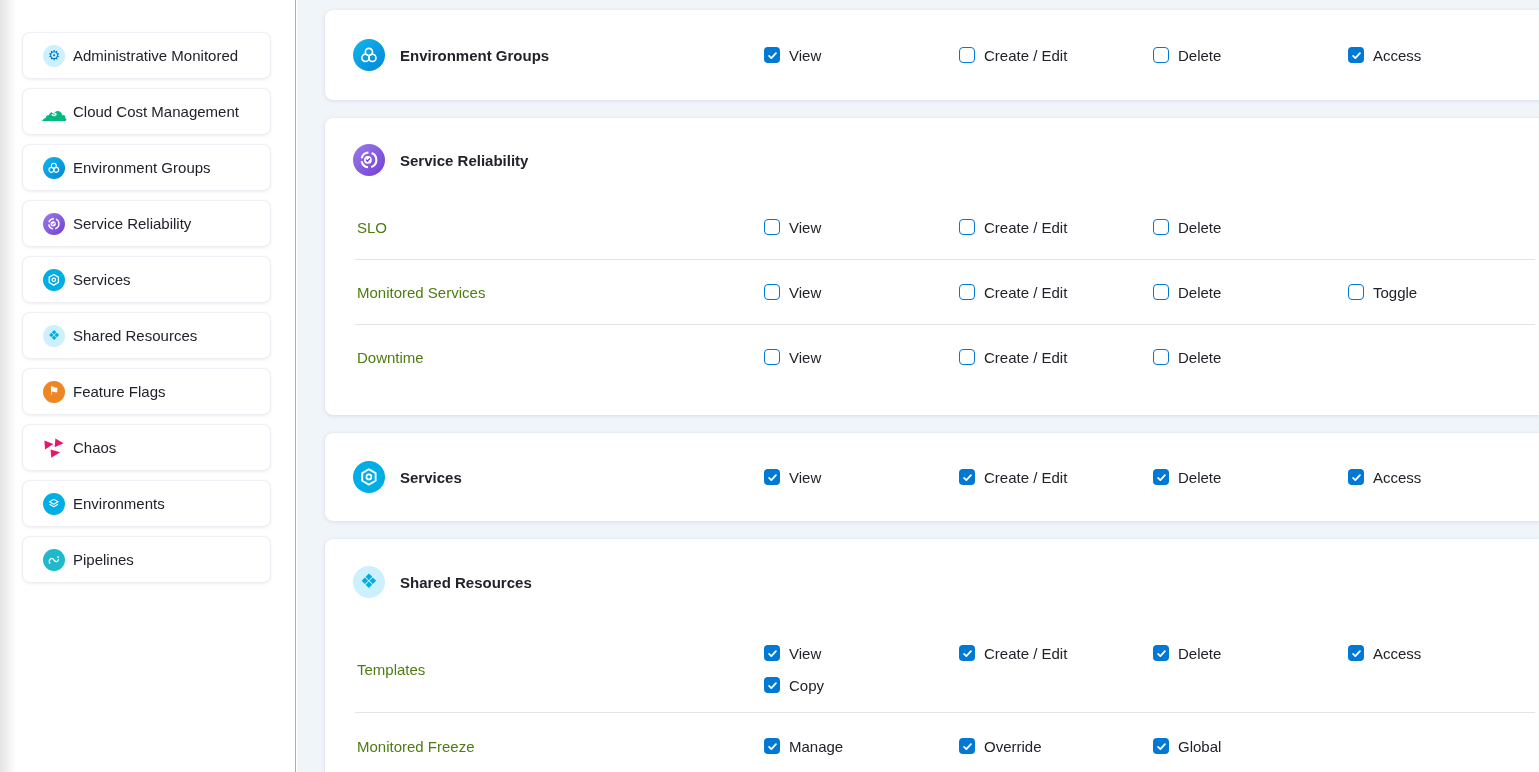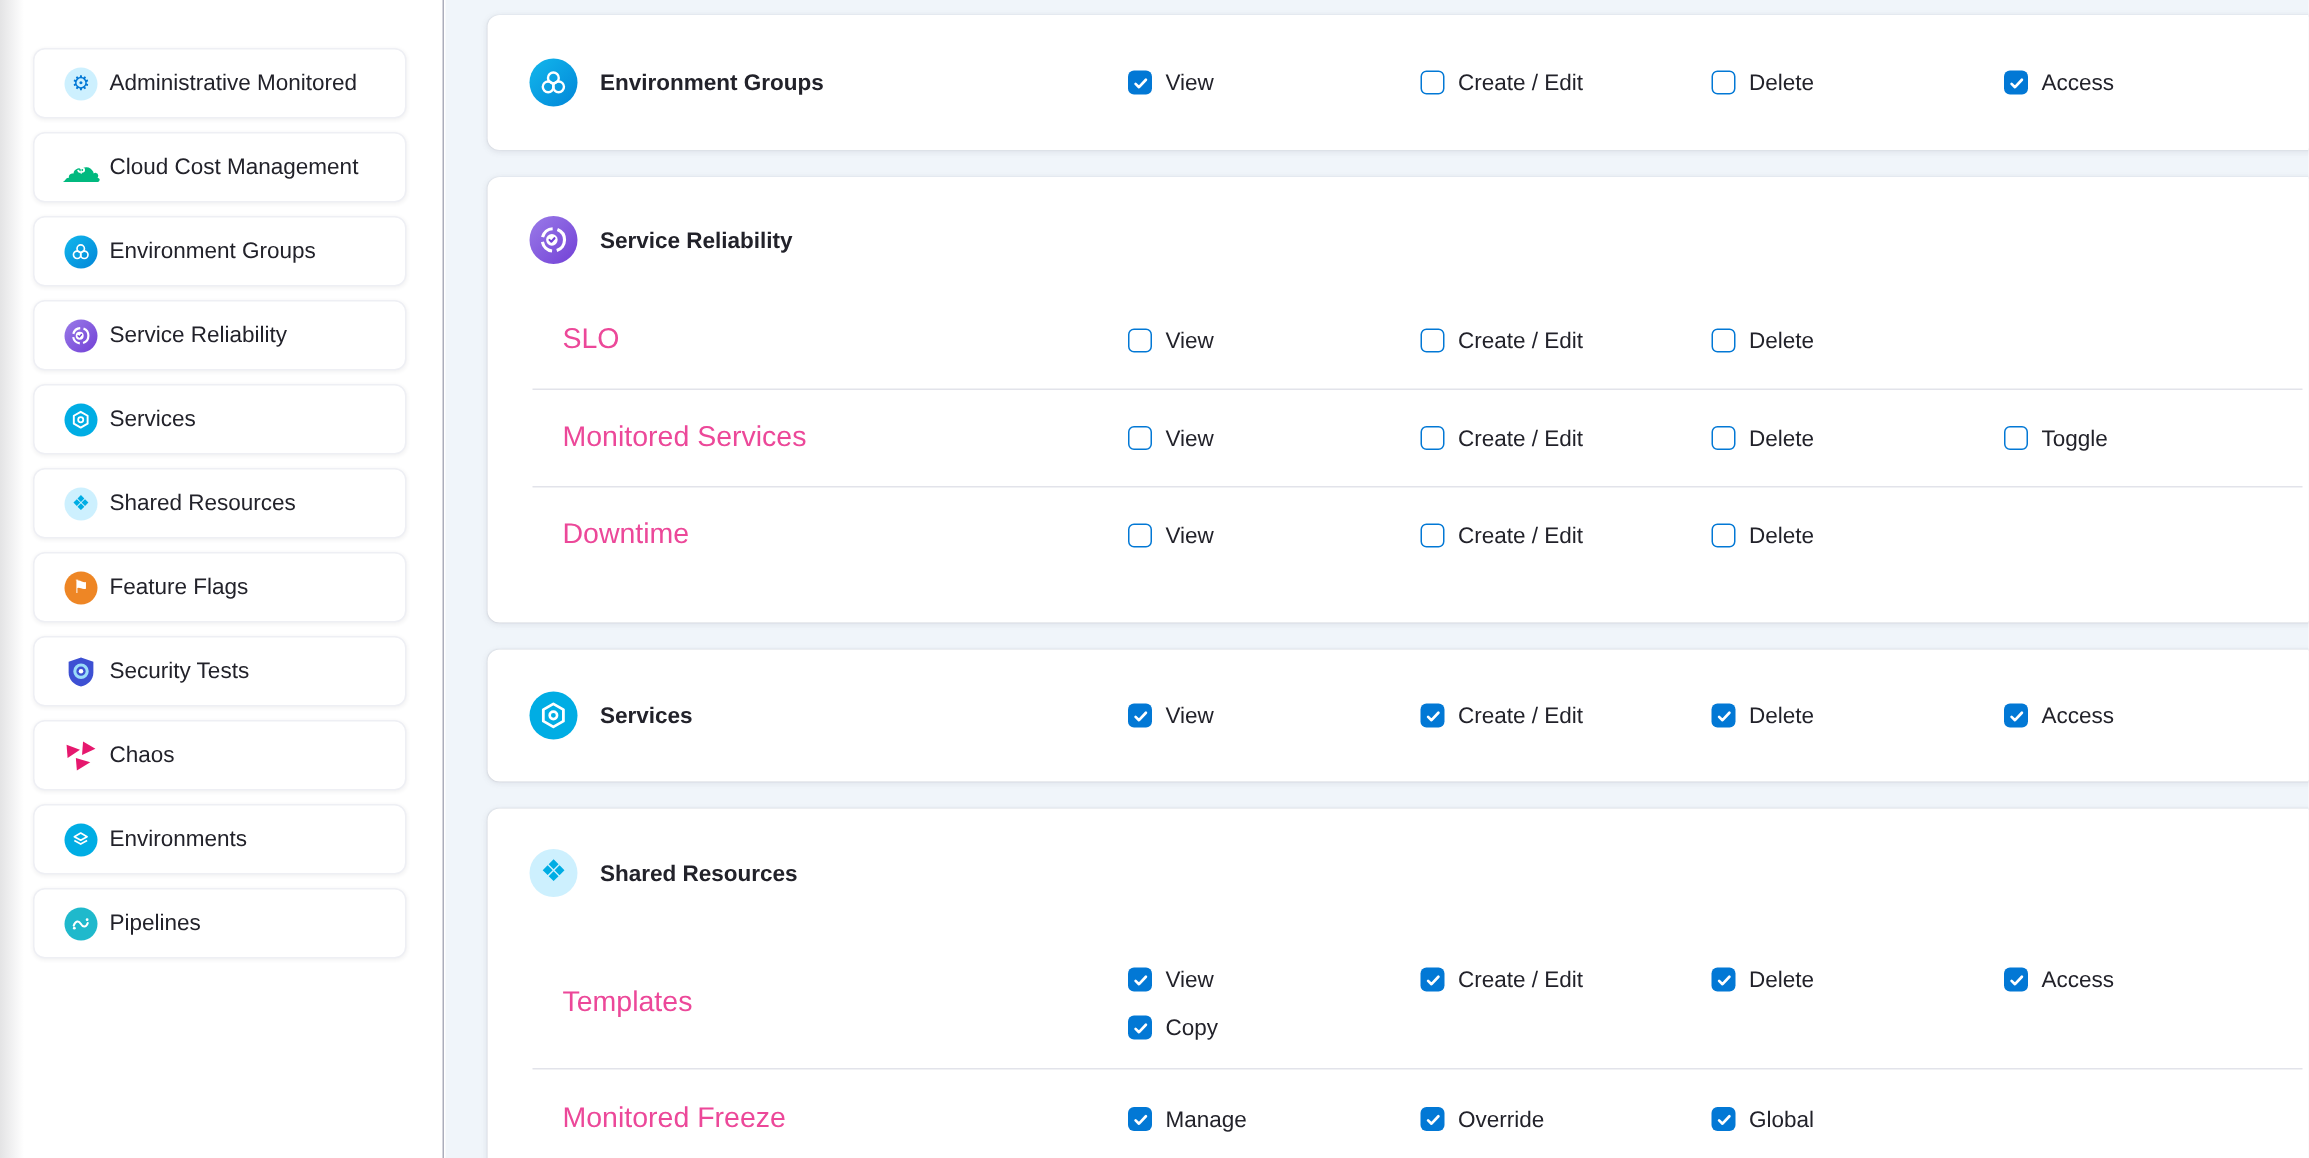--- a/index.html
+++ b/index.html
@@ -21,28 +21,28 @@
   
   .ic{border-radius:50%;flex:none;display:inline-flex;align-items:center;justify-content:center;position:relative;overflow:visible;}
   .ic svg{display:block;}
   
   .main{position:absolute;left:297px;top:0;right:0;bottom:0;background:#F0F5FA;overflow:hidden;}
   .card{position:absolute;left:28px;right:-12px;background:#ffffff;border-radius:8px;
     box-shadow:0 0 1px rgba(40,41,61,.10),0 1px 4px rgba(96,97,112,.14);}
   .card-header{position:absolute;left:28px;top:0;display:flex;align-items:center;}
   .card-title{font-size:15px;font-weight:700;color:#22222A;margin-left:15px;white-space:nowrap;}
   .perm-grid{position:absolute;left:427px;display:grid;grid-template-columns:195px 194px 195px 210px;}
-  .perm-cell{display:flex;align-items:center;gap:9px;height:32px;cursor:pointer;}
+  .perm-cell{display:flex;align-items:center;gap:9px;height:32px;cursor:pointer;margin-left:12px;}
   .cb{width:16px;height:16px;border-radius:4px;box-sizing:border-box;flex:none;
     display:flex;align-items:center;justify-content:center;}
   .cb.unchecked{border:1.5px solid #0278D5;background:#ffffff;}
   .cb.checked{background:#0278D5;}
   .cb-label{font-size:15px;color:#22222A;white-space:nowrap;}
   .row{position:absolute;left:0;right:0;}
-  .row-label{position:absolute;left:50px;top:50%;transform:translateY(-50%);font-size:19px;color:#ec4899;white-space:nowrap;}
+  .row-label{position:absolute;left:32px;top:50%;transform:translateY(-50%);font-size:15px;color:#4d7c0f;white-space:nowrap;}
   .divider{position:absolute;left:30px;right:16px;height:1px;background:#E2E3EA;}
 </style>
 </head>
 <body>
 
 <div class="sidebar">
   <div class="sidebar-list">
       <div class="sidebar-item">
         <span class="ic" style="width:22px;height:22px;background:#CDF0FE;">
           <span style="color:#0278D5;font-size:13.64px;line-height:1">⚙</span>
@@ -90,30 +90,20 @@
         <span class="ic" style="width:22px;height:22px;background:#CDF0FE;">
           <span style="color:#00ADE4;font-size:13.64px;line-height:1">❖</span>
         </span>
         <span class="sb-label">Shared Resources</span>
       </div>
       <div class="sidebar-item">
         <span class="ic" style="width:22px;height:22px;background:#EE8625;">
           <span style="color:#fff;font-size:12.100000000000001px;line-height:1">⚑</span>
         </span>
         <span class="sb-label">Feature Flags</span>
-      </div>
-      <div class="sidebar-item">
-        <span class="ic" style="width:22px;height:22px;">
-          <svg width="22" height="22" viewBox="0 0 16 16">
-            <path d="M8 1 L14 3 V8.2 C14 11.8 11.4 14.2 8 15 C4.6 14.2 2 11.8 2 8.2 V3 Z" fill="#3D50D3"></path>
-            <circle cx="8" cy="7.6" r="3" fill="none" stroke="#9ADCF8" stroke-width="1.5"></circle>
-            <circle cx="8" cy="7.6" r="1.1" fill="#fff"></circle>
-          </svg>
-        </span>
-        <span class="sb-label">Security Tests</span>
       </div>
       <div class="sidebar-item">
         <span class="ic" style="width:22px;height:22px;">
           <svg width="22" height="22" viewBox="0 0 16 16">
             <g fill="#E6186E">
               <polygon points="1,2.5 7.5,5 1.5,9"></polygon>
               <polygon points="9,1 15,4.5 8.5,7.5"></polygon>
               <polygon points="5.5,9 12.5,11 6,15"></polygon>
             </g>
           </svg>

